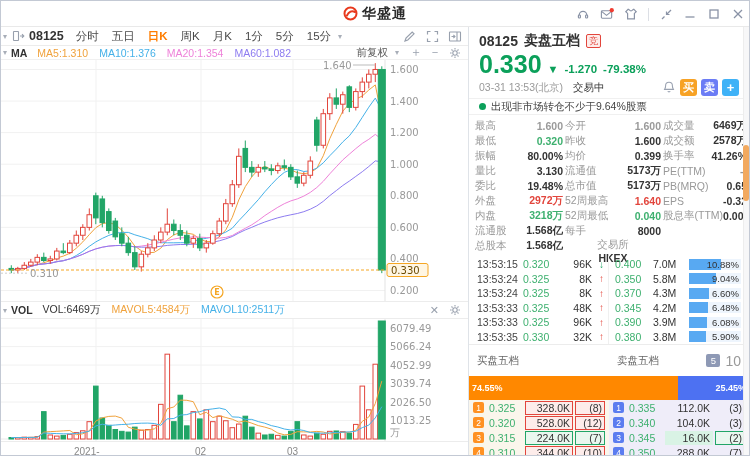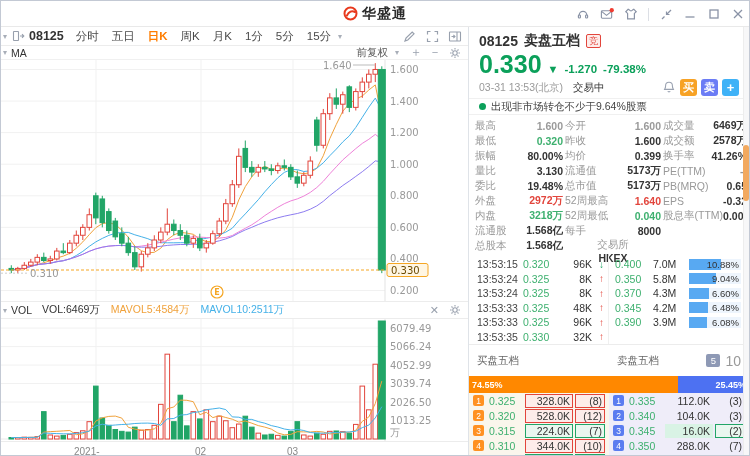--- a/index.html
+++ b/index.html
@@ -21,21 +21,21 @@
 .right { flex:1; position:relative; background:#fff; overflow:hidden; }
 
 
 .toolbar1 { height:19px; flex:0 0 19px; display:flex; align-items:center; border-bottom:1px solid #ececec; padding:0 6px 0 2px; }
 .toolbar2 { height:14px; flex:0 0 14px; display:flex; align-items:center; border-bottom:1px solid #f0f0f0; padding:0 6px 0 2px; font-size:10.5px; }
 .caret { color:#a8aeb8; font-size:8px; margin-right:4px; }
 .stock-code { font-size:12.5px; font-weight:700; color:#333; margin:0 12px 0 4px; }
 .tab { font-size:11.5px; color:#4a4a4a; margin-right:13px; cursor:pointer; white-space:nowrap; }
 .tab.active { color:#ff7d00; font-weight:700; }
 .tb-right { margin-left:auto; display:flex; align-items:center; gap:9px; color:#98a0ad; }
-.ma-label { font-size:10.5px; color:#333; font-weight:400; margin-right:10px; }
+.ma-label { font-size:10.5px; color:#333; font-weight:700; margin-right:10px; }
 .ma-item { margin-right:11px; font-size:10.5px; }
 .adjust { margin-left:auto; display:flex; align-items:center; gap:7px; color:#555; font-size:10.5px; }
 .adjust .glyph { color:#98a0ad; font-size:12px; cursor:pointer; }
 
 
 .kchart { height:241px; flex:0 0 241px; position:relative; }
 .volbar { height:18px; flex:0 0 18px; display:flex; align-items:center; border-top:1px solid #ececec; border-bottom:1px solid #ececec; padding:0 6px 0 2px; font-size:10.5px; }
 .vchart { height:122px; flex:0 0 122px; position:relative; }
 .xaxis { height:16px; flex:0 0 16px; border-top:1px solid #ececec; position:relative; font-size:10px; color:#888; }
 .xaxis span { position:absolute; top:2px; }
@@ -83,21 +83,21 @@
 .s-vol { width:32px; color:#333; }
 .s-bar { position:relative; flex:1; height:11px; background:#eef5fd; }
 .s-fill { position:absolute; left:0; top:0; height:100%; background:#58a9f2; }
 .s-pct { position:absolute; right:2px; top:0; font-size:9.5px; color:#333; line-height:11px; }
 
 .ob-head { display:flex; align-items:center; border-top:1px solid #ececec; height:32px; padding:0 8px; font-size:10.5px; color:#666; }
 .ob-head .ask-t { position:absolute; left:148px; }
 .depth { margin-left:auto; display:flex; align-items:center; gap:5px; }
 .depth-5 { width:14px; height:13px; background:#8e99b5; border-radius:2px; color:#fff; font-size:9.5px; display:flex; align-items:center; justify-content:center; cursor:pointer; }
 .depth-10 { color:#999; font-size:14px; cursor:pointer; }
-.ratio { display:flex; height:17px; font-size:9px; color:#fff; font-weight:700; }
+.ratio { display:flex; height:24px; font-size:9px; color:#fff; font-weight:700; }
 .ratio-bid { background:#ff8800; display:flex; align-items:center; padding-left:3px; }
 .ratio-ask { background:#4d71f2; display:flex; align-items:center; justify-content:flex-end; padding-right:3px; flex:1; }
 .ob-body { display:flex; height:75px; }
 .ob-side { width:50%; padding:0 3px 0 4px; }
 .ob-side.bid { background:#faf6ec; }
 .ob-side.ask { background:#efedf9; }
 .ob-row { display:flex; align-items:center; height:15px; font-size:10.5px; gap:2px; }
 .ob-num { width:11px; height:11px; border-radius:2px; color:#fff; font-size:8.5px; display:flex; align-items:center; justify-content:center; flex:0 0 11px; }
 .bid .ob-num { background:#ff9122; }
 .ask .ob-num { background:#5b7cf0; }
@@ -214,20 +214,26 @@
                 <line x1="9" y1="2" x2="9" y2="11"></line>
                 <path d="M3.5 6.5 L6.8 6.5 M5.4 4.8 L7 6.5 L5.4 8.2"></path>
             </svg>
           </span>
         </span>
       </div>
 
       <div class="toolbar2">
         <span class="caret">▾</span>
         <span class="ma-label">MA</span>
+        <span id="ma-items" style="display:flex;">
+            <span class="ma-item" style="color: rgb(240, 162, 60);">MA5:1.310</span>
+            <span class="ma-item" style="color: rgb(69, 177, 232);">MA10:1.376</span>
+            <span class="ma-item" style="color: rgb(238, 130, 217);">MA20:1.354</span>
+            <span class="ma-item" style="color: rgb(141, 124, 240);">MA60:1.082</span>
+          </span>
         <span class="adjust">
           <span>前复权</span>
           <span class="caret">▾</span>
           <span class="glyph">＋</span>
           <span class="glyph">－</span>
           <span class="ticon">
             <svg width="12" height="12" viewBox="0 0 12 12" fill="none" stroke="#98a0ad" stroke-width="1.1">
               <circle cx="6" cy="6" r="2.2"></circle>
                 <path d="M6 1v1.6 M6 9.4V11 M1 6h1.6 M9.4 6H11 M2.5 2.5l1.1 1.1 M8.4 8.4l1.1 1.1 M9.5 2.5 8.4 3.6 M3.6 8.4 2.5 9.5"></path>
             </svg>
@@ -714,20 +720,28 @@
               </span>
             </div>
             <div class="srow">
               <span class="s-price">0.390</span>
               <span class="s-vol">3.9M</span>
               <span class="s-bar">
                 <span class="s-fill" style="width: 34.6471%;"></span>
                 <span class="s-pct">6.08%</span>
               </span>
             </div>
+            <div class="srow">
+              <span class="s-price">0.380</span>
+              <span class="s-vol">3.8M</span>
+              <span class="s-bar">
+                <span class="s-fill" style="width: 33.6213%;"></span>
+                <span class="s-pct">5.90%</span>
+              </span>
+            </div>
           </div>
       </div>
 
       <div class="ob-head" style="position:relative;">
         <span>买盘五档</span>
         <span class="ask-t">卖盘五档</span>
         <span class="depth">
           <span class="depth-5">5</span>
           <span class="depth-10">10</span>
         </span>

